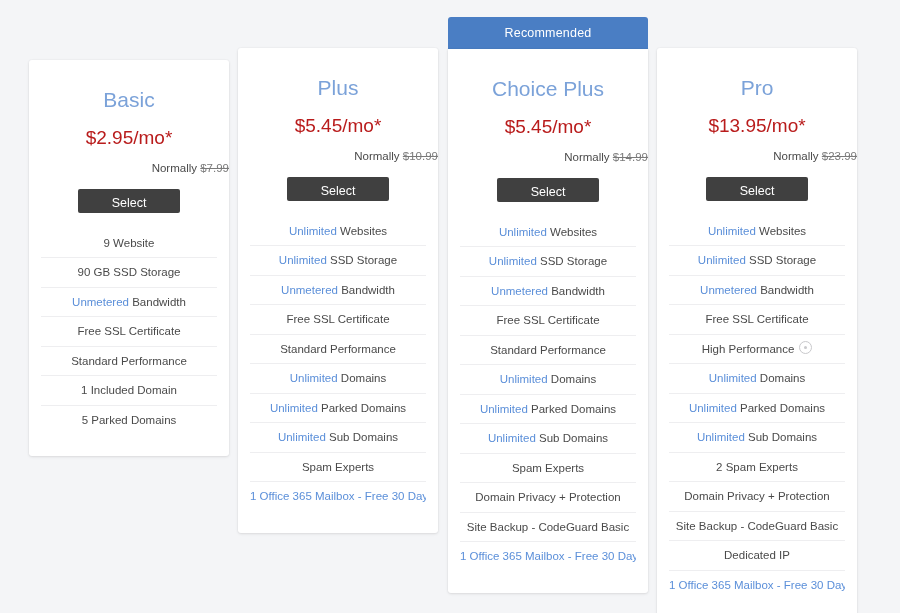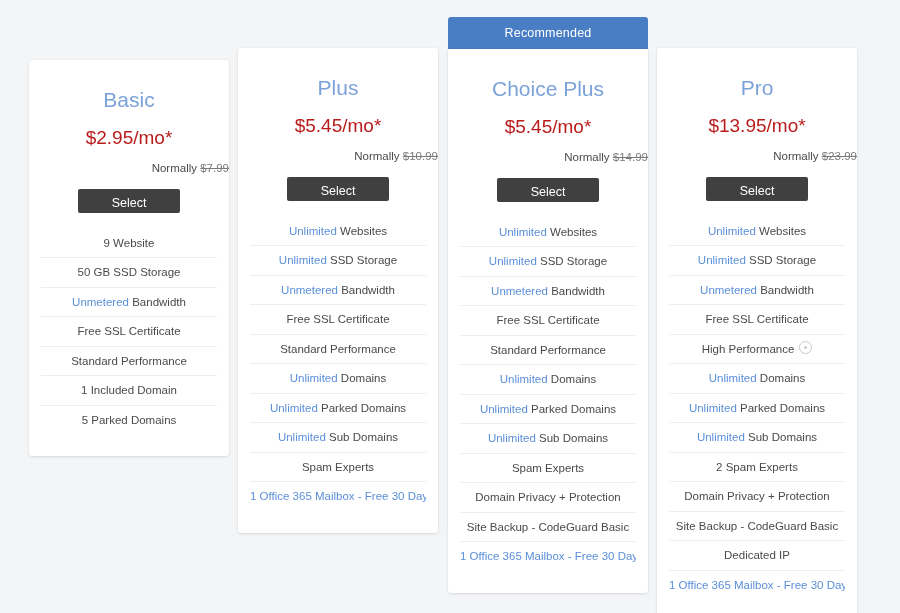--- a/index.html
+++ b/index.html
@@ -157,21 +157,21 @@
     <div class="plan-col c0" style="top: 60px;">
       <div class="card">
         <div class="plan-name">Basic</div>
         <div class="plan-price">$2.95/mo*</div>
         <div class="plan-normally"><span>Normally</span> <span class="old-price">$7.99</span></div>
         <div class="select-row">
           <button class="select-btn">Select</button>
         </div>
         <ul class="features">
           <li><span>9 Website</span></li>
-          <li><span>50 GB SSD Storage</span></li>
+          <li><span>90 GB SSD Storage</span></li>
           <li><span class="hl">Unmetered</span><span> Bandwidth</span></li>
           <li><span>Free SSL Certificate</span></li>
           <li><span>Standard Performance</span></li>
           <li><span>1 Included Domain</span></li>
           <li><span>5 Parked Domains</span></li>
         </ul>
       </div>
     </div>
     <div class="plan-col c1" style="top: 48px;">
       <div class="card">

